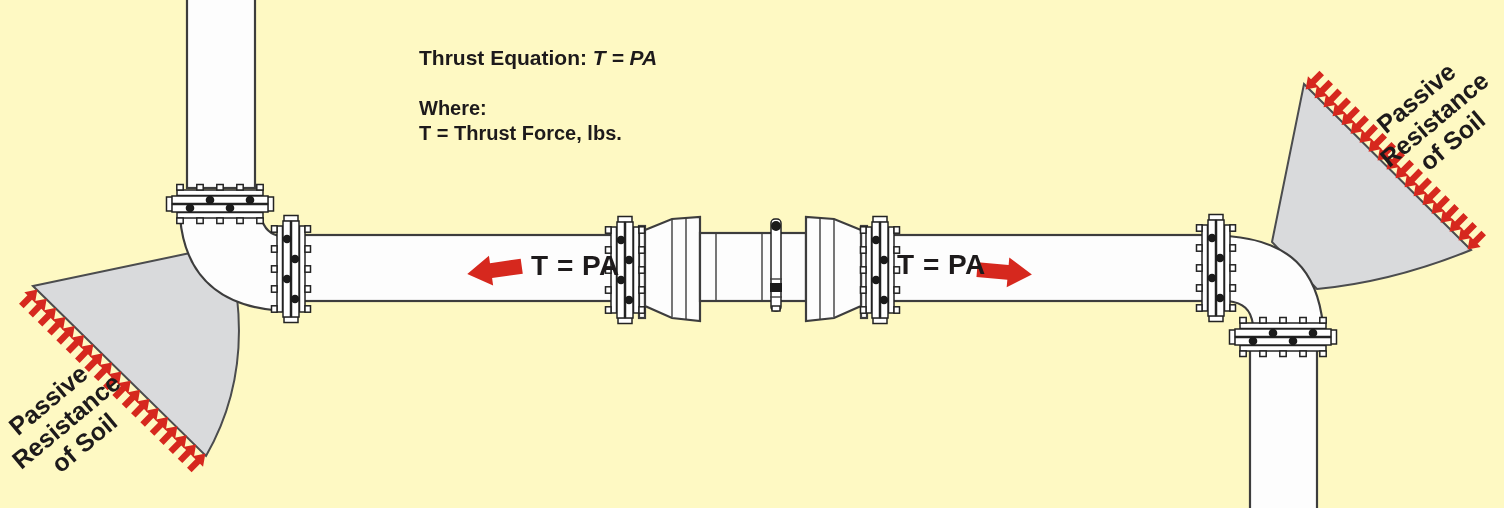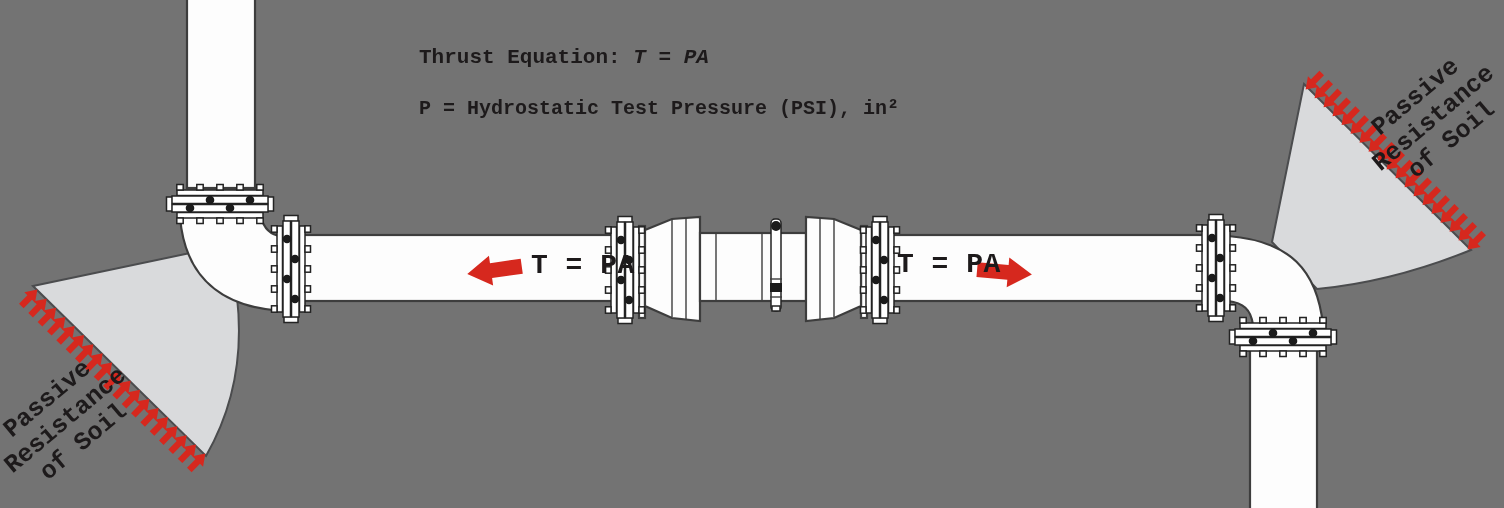--- a/index.html
+++ b/index.html
@@ -1,18 +1,18 @@
 <!DOCTYPE html>
 <html><head>
 <meta charset="utf-8">
 <style>
   html,body{margin:0;padding:0;background:#fff;}
   .stage{
-    position:relative;width:1504px;height:508px;background:#737373;overflow:hidden;
-    font-family:Liberation Mono, monospace;color:#1d1a1b;
+    position:relative;width:1504px;height:508px;background:#fef9c3;overflow:hidden;
+    font-family:Liberation Sans, sans-serif;color:#1d1a1b;
   }
   .stage svg{position:absolute;left:0;top:0;}
   
   .pipe{fill:#fdfdfd;stroke:#3d3d3d;stroke-width:2.2;}
   .det{fill:#ffffff;stroke:#232323;stroke-width:1.5;}
   .bolt{fill:#1b1b1b;stroke:none;}
   .seam{stroke:#3d3d3d;stroke-width:1.4;fill:none;}
   .wedge{fill:#d9dadc;stroke:#4b4c4e;stroke-width:2;}
   .red{fill:#d6281e;stroke:none;}
   
@@ -155,21 +155,22 @@
 
     <path class="red" d="M-27,-7.5 L4,-7.5 L4,-15 L28,0 L4,15 L4,7.5 L-27,7.5 Z" transform="translate(495,270) rotate(172)"></path>
     <path class="red" d="M-27,-7.5 L4,-7.5 L4,-15 L28,0 L4,15 L4,7.5 L-27,7.5 Z" transform="translate(1004,272) rotate(5)"></path>
   </svg>
 
   <div class="overlay equation">
     <div class="eq-title">
       <span>Thrust Equation:</span>
       <i>T = PA</i>
     </div>
-    <div class="eq-line">P = Hydrostatic Test Pressure (PSI), in²</div>
+    <div class="eq-line">Where:</div>
+    <div class="eq-line">T = Thrust Force, lbs.</div>
   </div>
 
   <div class="overlay thrust-label thrust-left">T = PA</div>
   <div class="overlay thrust-label thrust-right">T = PA</div>
 
   <div class="soil-label soil-left">
     <div>Passive</div>
     <div>Resistance</div>
     <div>of Soil</div>
   </div>

